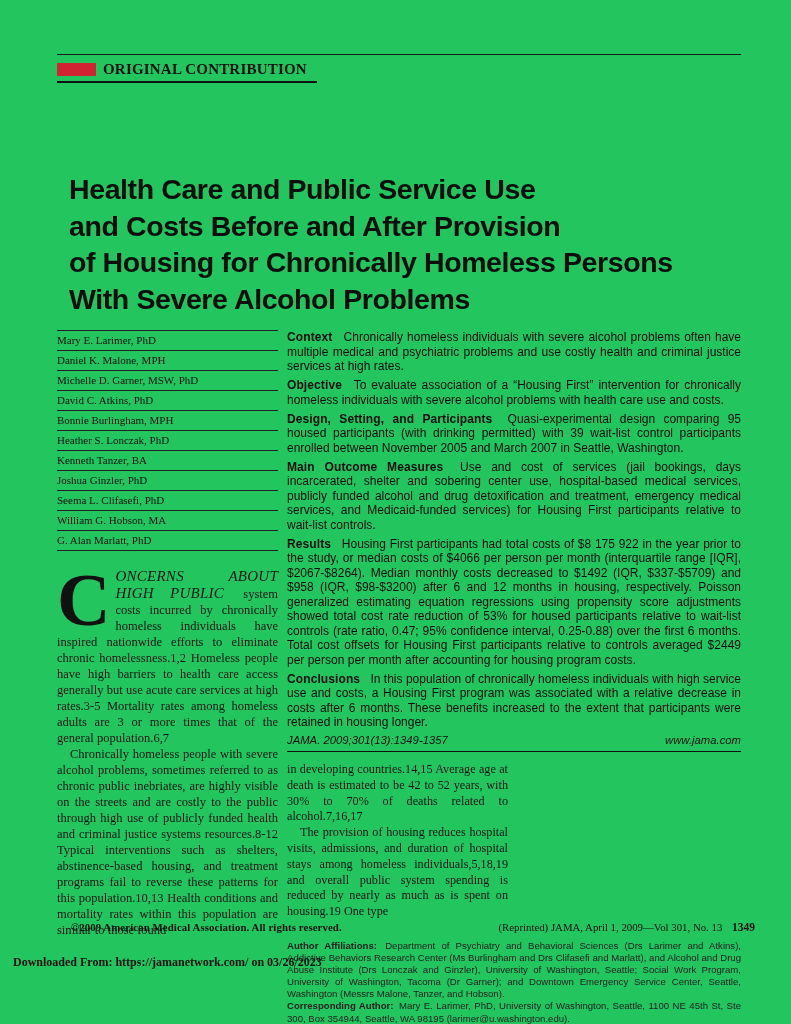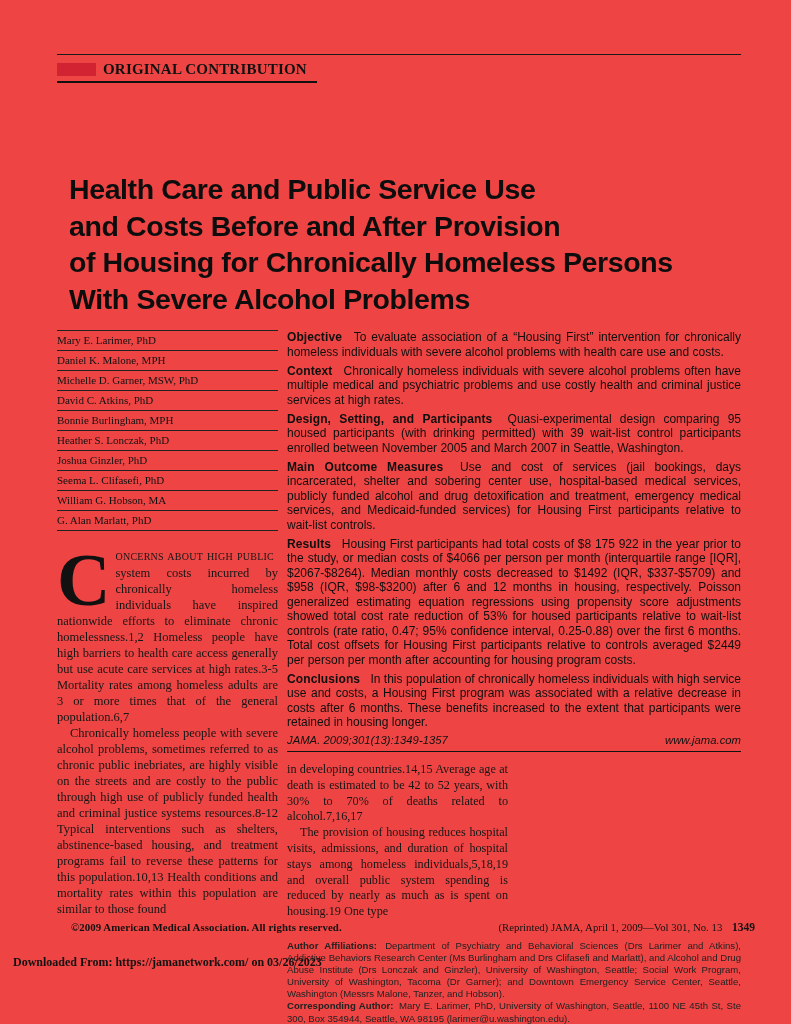--- a/index.html
+++ b/index.html
@@ -2,21 +2,21 @@
 <html lang="en" style="--accent-color: #d22333;"><head>
 <meta charset="utf-8">
 <style>
   :root { --accent-color: #d22333; }
   * { box-sizing: border-box; }
   html, body { margin: 0; padding: 0; background: #ffffff; }
   .page {
     position: relative;
     width: 791px;
     height: 1024px;
-    background: #ef4444;
+    background: #22c55e;
     font-family: "Liberation Serif", serif;
     color: #111;
     overflow: hidden;
   }
   .content { position: absolute; left: 57px; top: 54px; width: 684px; }
   .top-rule { border-top: 1.6px solid #1a1a1a; height: 0; }
   .kicker {
     margin-top: 3px;
     display: flex;
     align-items: center;
@@ -63,21 +63,21 @@
   }
   .intro { margin-top: 17px; }
   .dropcap {
     float: left;
     font-size: 74px;
     line-height: 59px;
     padding: 3px 5px 0 0;
     font-weight: bold;
     color: #111;
   }
-  .leadin { font-size: 10px; letter-spacing: 0.25px; margin-right: 4px; }
+  .leadin { font-size: 15px; letter-spacing: 0.25px; margin-right: 4px; font-style: italic; }
   .indent { text-indent: 13px; }
 
   .abstract {
     font-family: "Liberation Sans", sans-serif;
     font-size: 12px;
     line-height: 14.5px;
     text-align: justify;
     color: #0f0f0f;
   }
   .abs-sec { margin: 0 0 4.5px; }
@@ -149,43 +149,44 @@
     <div class="main">
 
       <div class="col-left">
         <div class="authors">
           <div class="author">Mary E. Larimer, PhD</div>
           <div class="author">Daniel K. Malone, MPH</div>
           <div class="author">Michelle D. Garner, MSW, PhD</div>
           <div class="author">David C. Atkins, PhD</div>
           <div class="author">Bonnie Burlingham, MPH</div>
           <div class="author">Heather S. Lonczak, PhD</div>
+          <div class="author">Kenneth Tanzer, BA</div>
           <div class="author">Joshua Ginzler, PhD</div>
           <div class="author">Seema L. Clifasefi, PhD</div>
           <div class="author">William G. Hobson, MA</div>
           <div class="author">G. Alan Marlatt, PhD</div>
         </div>
 
         <p class="intro">
           <span class="dropcap">C</span>
           <span class="leadin">ONCERNS ABOUT HIGH PUBLIC</span>
           <span>system costs incurred by chronically homeless individuals have inspired nationwide efforts to eliminate chronic homelessness.1,2 Homeless people have high barriers to health care access generally but use acute care services at high rates.3-5 Mortality rates among homeless adults are 3 or more times that of the general population.6,7</span>
         </p>
         <p class="para indent">Chronically homeless people with severe alcohol problems, sometimes referred to as chronic public inebriates, are highly visible on the streets and are costly to the public through high use of publicly funded health and criminal justice systems resources.8-12 Typical interventions such as shelters, abstinence-based housing, and treatment programs fail to reverse these patterns for this population.10,13 Health conditions and mortality rates within this population are similar to those found</p>
       </div>
 
       <div class="col-right">
         <div class="abstract">
           <p class="abs-sec">
+            <span class="abs-label">Context</span>
+            <span>Chronically homeless individuals with severe alcohol problems often have multiple medical and psychiatric problems and use costly health and criminal justice services at high rates.</span>
+          </p>
+          <p class="abs-sec">
             <span class="abs-label">Objective</span>
             <span>To evaluate association of a “Housing First” intervention for chronically homeless individuals with severe alcohol problems with health care use and costs.</span>
-          </p>
-          <p class="abs-sec">
-            <span class="abs-label">Context</span>
-            <span>Chronically homeless individuals with severe alcohol problems often have multiple medical and psychiatric problems and use costly health and criminal justice services at high rates.</span>
           </p>
           <p class="abs-sec">
             <span class="abs-label">Design, Setting, and Participants</span>
             <span>Quasi-experimental design comparing 95 housed participants (with drinking permitted) with 39 wait-list control participants enrolled between November 2005 and March 2007 in Seattle, Washington.</span>
           </p>
           <p class="abs-sec">
             <span class="abs-label">Main Outcome Measures</span>
             <span>Use and cost of services (jail bookings, days incarcerated, shelter and sobering center use, hospital-based medical services, publicly funded alcohol and drug detoxification and treatment, emergency medical services, and Medicaid-funded services) for Housing First participants relative to wait-list controls.</span>
           </p>
           <p class="abs-sec">

